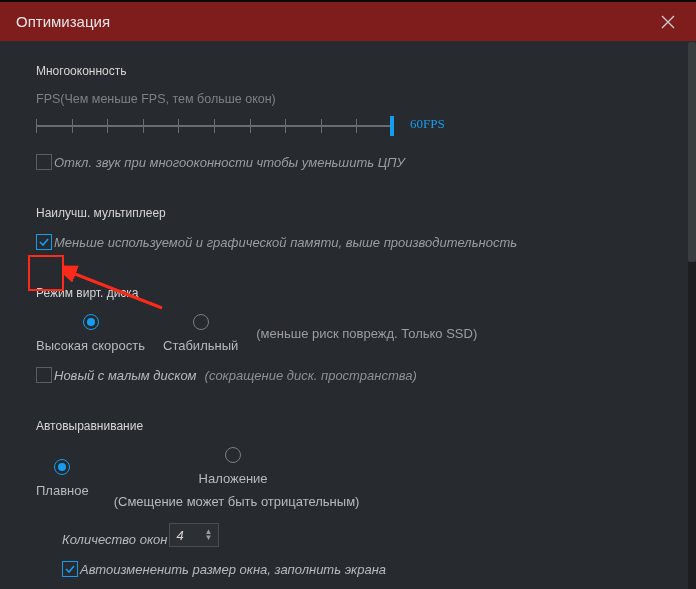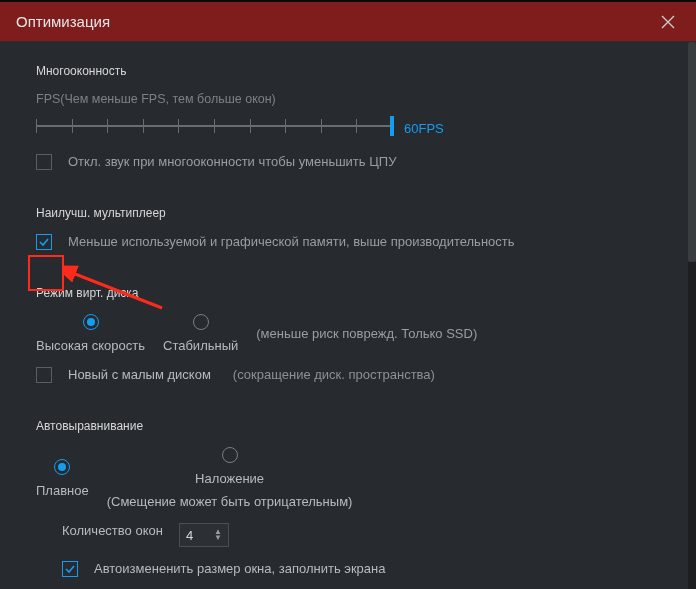--- a/index.html
+++ b/index.html
@@ -50,22 +50,23 @@
     font-size: 12px;
     color: #d5d7d8;
     margin-bottom: 14px;
   }
   .fps-sub {
     font-size: 12.5px;
     color: #7d8185;
     margin-bottom: 10px;
   }
   .slider-wrap {
-    display: flex; align-items: flex-end; gap: 12px;
+    display: flex; align-items: flex-start; gap: 18px;
     margin-bottom: 18px;
+    font-family: Liberation Serif, serif;
   }
   .slider {
     position: relative;
     width: 356px; height: 20px;
   }
   .slider-track {
     position: absolute; left: 0; right: 0; top: 50%;
     height: 2px; background: #6a6d70; transform: translateY(-50%);
   }
   .tick {
@@ -73,23 +74,24 @@
     background: #6a6d70; transform: translateY(-50%);
   }
   .slider-handle {
     position: absolute; top: 50%; width: 4px; height: 20px;
     background: #169df0; transform: translate(-50%, -50%);
   }
   .fps-val {
     font-size: 13px; color: #169df0;
   }
   .row {
-    display: flex; align-items: flex-start; gap: 16px;
+    display: flex; align-items: flex-end; gap: 2px;
     font-size: 13px;
     margin-bottom: 10px;
+    font-style: italic;
   }
   .row.indent { padding-left: 26px; }
   .row .muted { color: #9a9ea2; }
   .row .text { color: #b7bbbe; }
   .row .note { color: #8d9194; margin-left: 6px; }
   .checkbox {
     width: 16px; height: 16px; border: 1px solid #5a5e62;
     display: inline-flex; align-items: center; justify-content: center;
     flex: none;
   }
@@ -217,21 +219,21 @@
   <div class="section tight">
     <div class="sec-title">Автовыравнивание</div>
     <div class="inline-options">
       <div class="opt">
         <span class="radio checked" id="r-smooth"></span>
         <span>Плавное</span>
       </div>
       <div class="opt">
         <span class="radio" id="r-overlay"></span>
         <span>Наложение</span>
-          <span class="note" style="margin-left:0">(Смещение может быть отрицательным)</span>
+          <span class="note" style="margin-left:7px">(Смещение может быть отрицательным)</span>
       </div>
     </div>
     <div class="row indent" style="margin-bottom:14px">
       <span class="text">Количество окон</span>
       <span class="num-input">
         <span>4</span>
         <span class="spin">
           <span>▲</span>
             <span>▼</span>
         </span>

